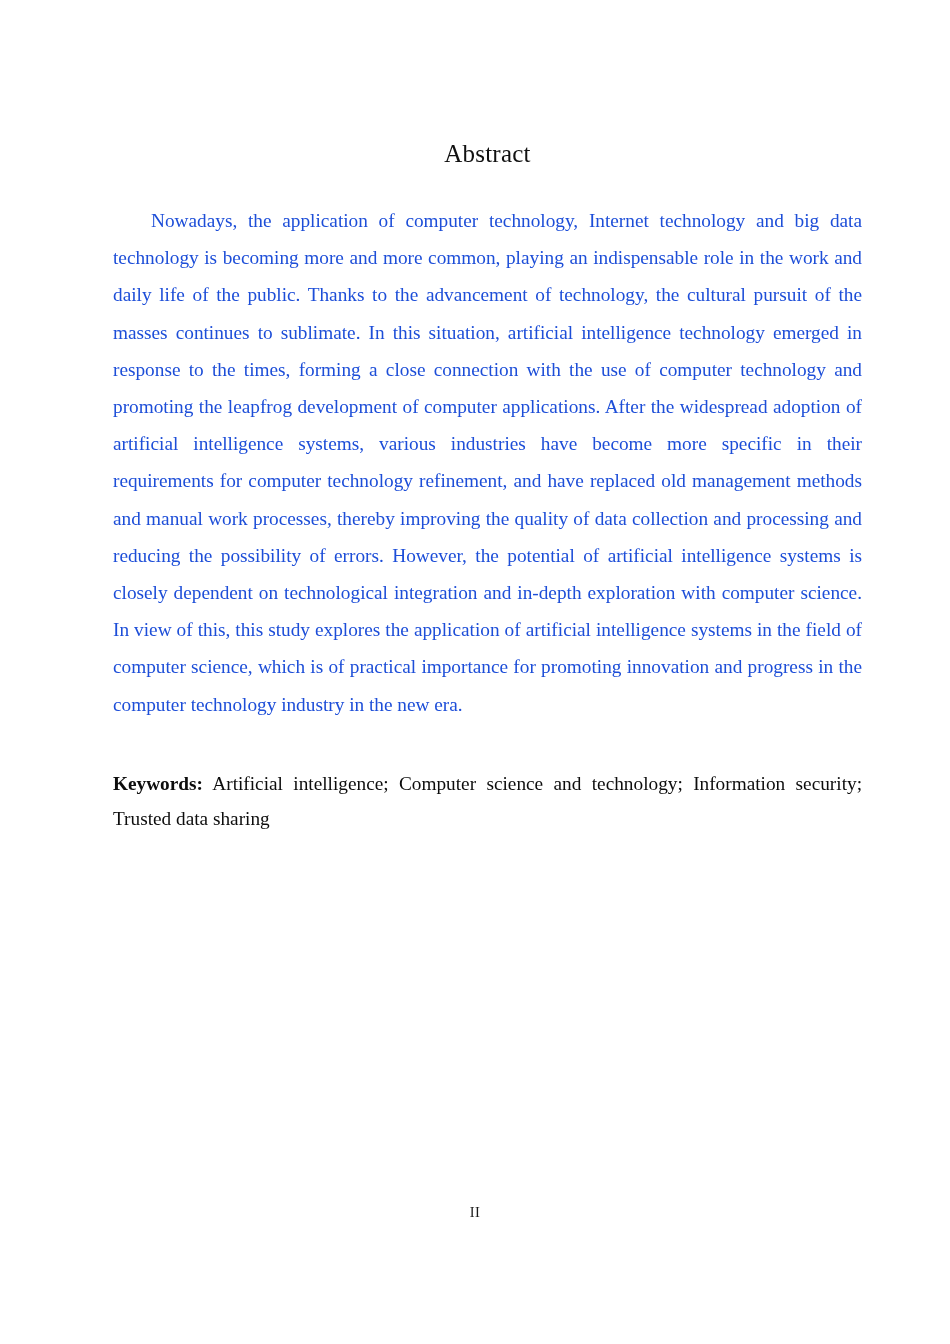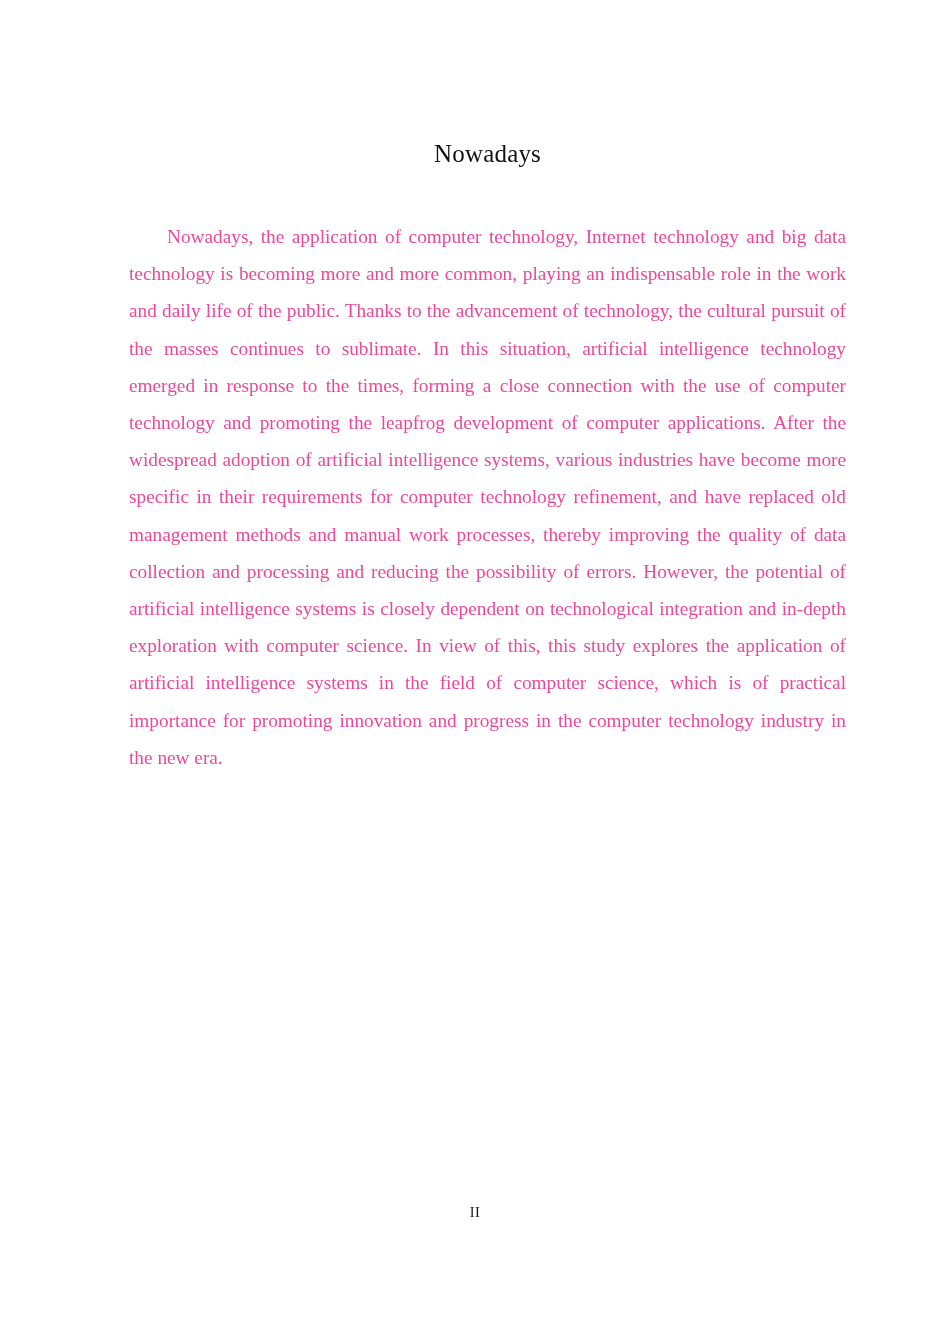--- a/index.html
+++ b/index.html
@@ -34,27 +34,27 @@
   }
 
   
   .body-block {
     position: absolute;
     left: 113px;
     top: 202px;
     width: 749px;
   }
   .abstract-para {
-    margin: 16px;
+    margin: 0;
     text-align: justify;
     text-justify: inter-word;
     text-indent: 38px;
     font-size: 19.3px;
     line-height: 37.2px;
-    color: #ec4899;
+    color: #1d4ed8;
     hyphens: none;
   }
 
   
   .keywords-block {
     position: absolute;
     left: 113px;
     top: 766px;
     width: 749px;
   }
@@ -85,22 +85,25 @@
     line-height: 18px;
     color: #1a1a1a;
     letter-spacing: 0.5px;
   }
 </style>
 </head>
 <body>
 
 <div class="page">
 
-  <h1 class="abstract-title">Nowadays</h1>
+  <h1 class="abstract-title">Abstract</h1>
 
   <div class="body-block">
     <p class="abstract-para">Nowadays, the application of computer technology, Internet technology and big data technology is becoming more and more common, playing an indispensable role in the work and daily life of the public. Thanks to the advancement of technology, the cultural pursuit of the masses continues to sublimate. In this situation, artificial intelligence technology emerged in response to the times, forming a close connection with the use of computer technology and promoting the leapfrog development of computer applications. After the widespread adoption of artificial intelligence systems, various industries have become more specific in their requirements for computer technology refinement, and have replaced old management methods and manual work processes, thereby improving the quality of data collection and processing and reducing the possibility of errors. However, the potential of artificial intelligence systems is closely dependent on technological integration and in-depth exploration with computer science. In view of this, this study explores the application of artificial intelligence systems in the field of computer science, which is of practical importance for promoting innovation and progress in the computer technology industry in the new era.</p>
   </div>
 
+  <div class="keywords-block">
+    <p class="keywords-para"><span class="keywords-label">Keywords:</span> <span class="keywords-value">Artificial intelligence; Computer science and technology; Information security; Trusted data sharing</span></p>
+  </div>
 
   <div class="page-number">II</div>
 
 </div>
 
 </body></html>

